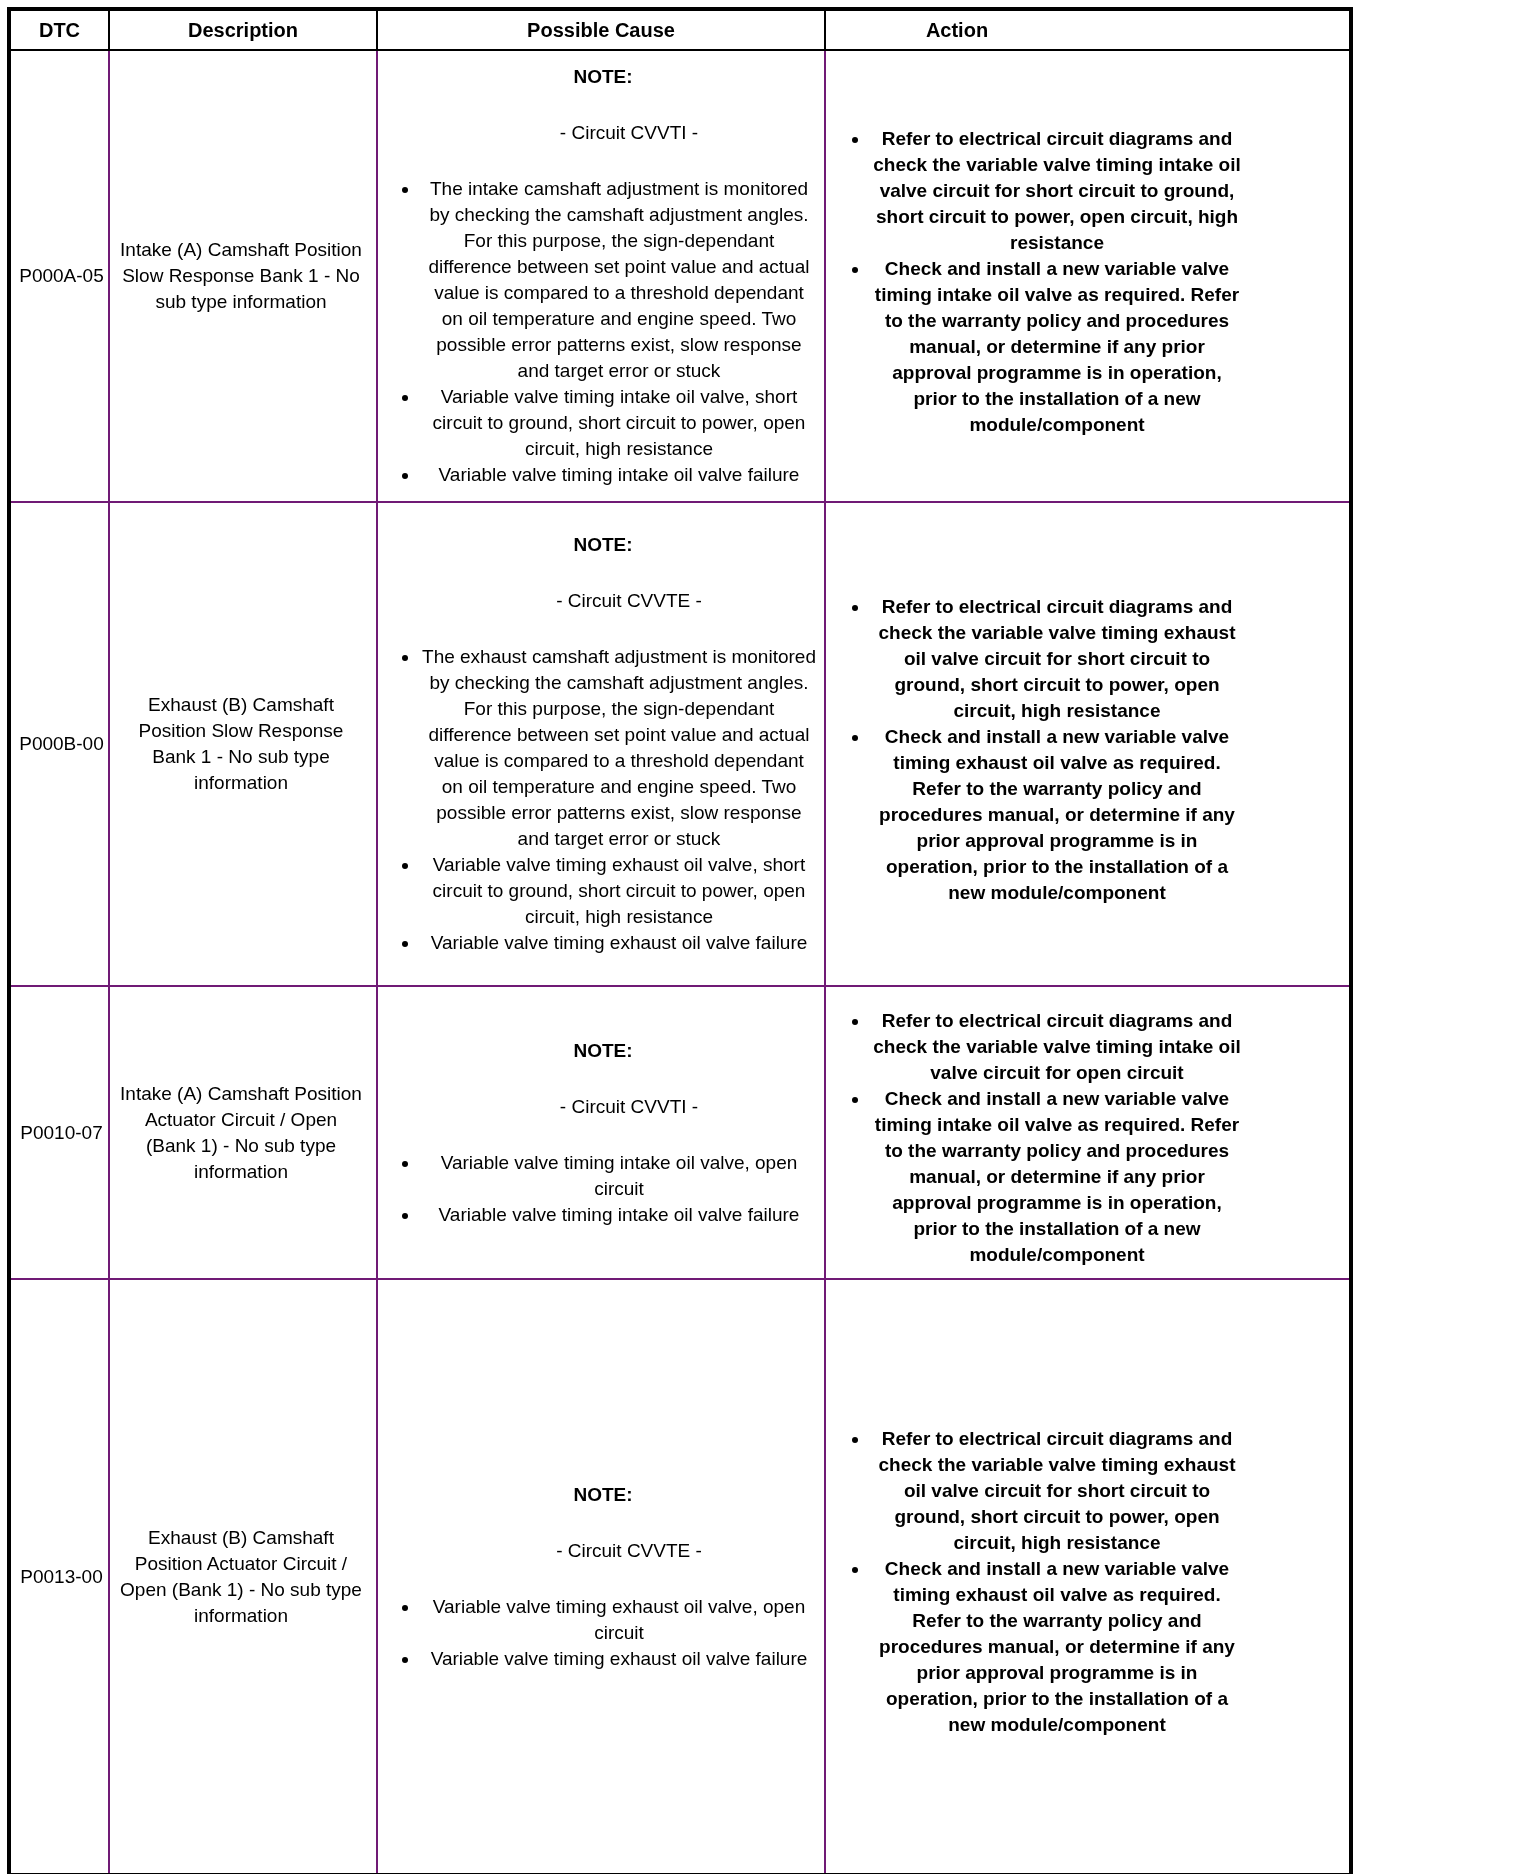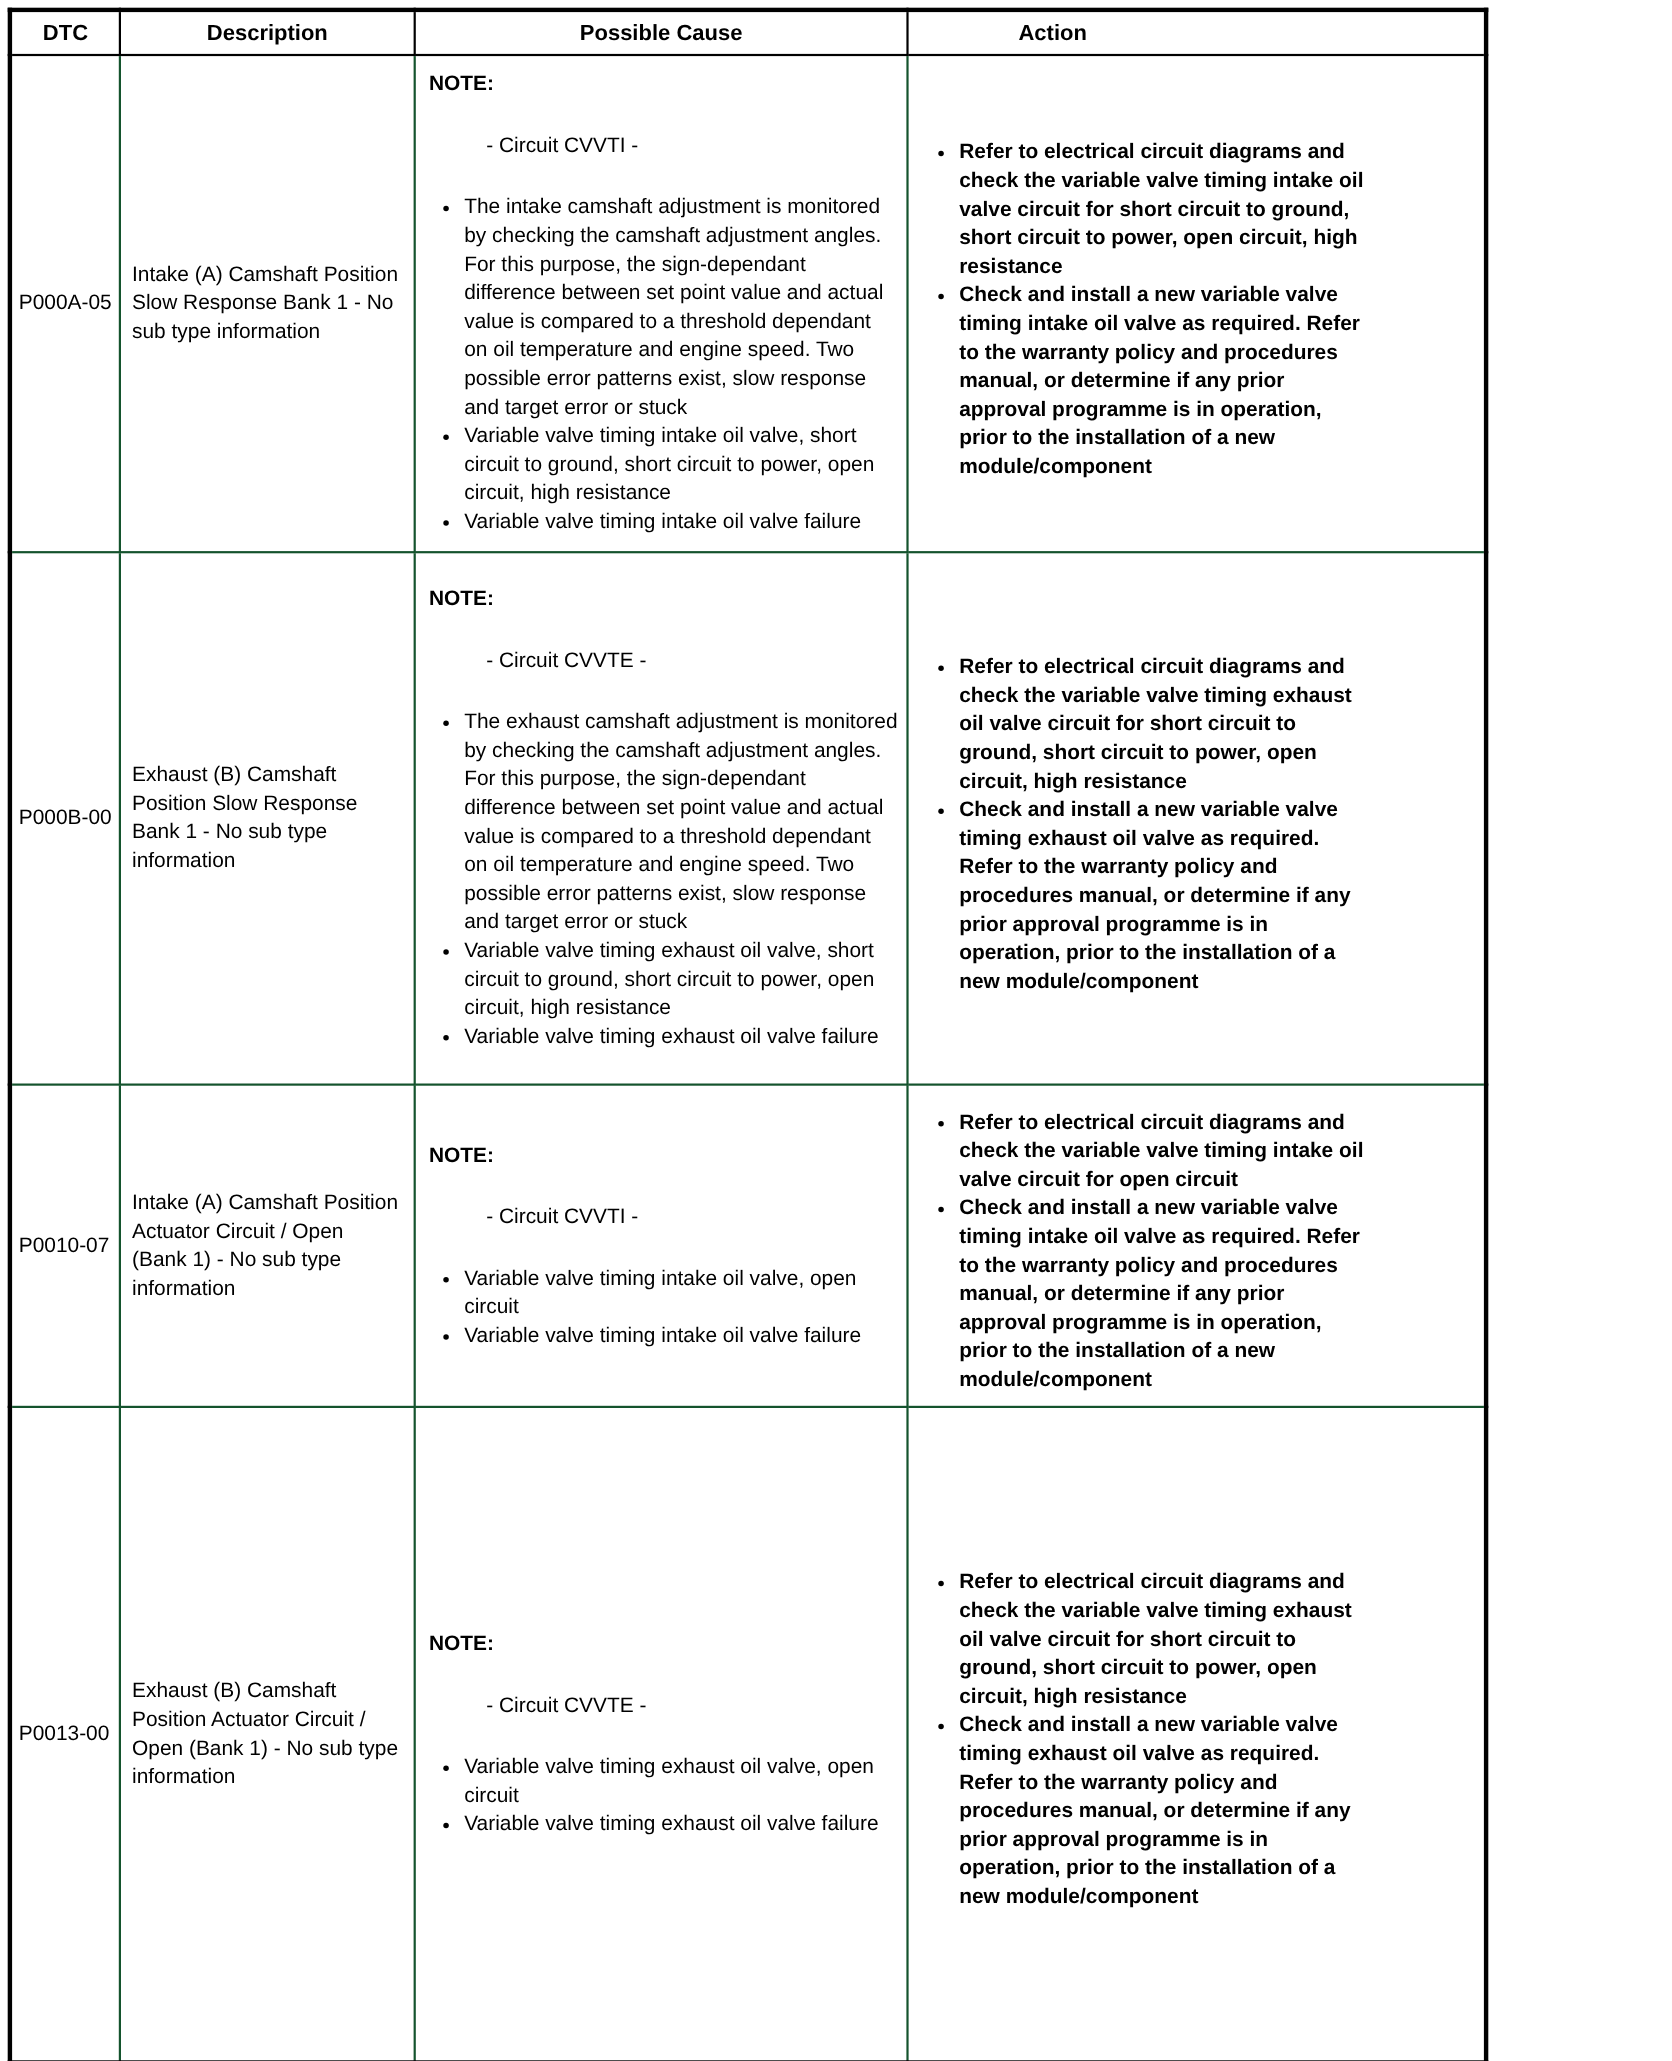--- a/index.html
+++ b/index.html
@@ -33,24 +33,25 @@
     font-size: 20px;
     font-weight: bold;
     text-align: center;
     height: 34px;
     padding: 2px 4px;
     vertical-align: middle;
   }
   th.h-action { padding-right: 265px; }
 
   td {
-    border: 2px solid #14532d;
+    border: 2px solid #701a75;
     vertical-align: middle;
     font-size: 19px;
     line-height: 26px;
+    text-align: center;
   }
   td.cell-dtc {
     padding: 4px 2px 4px 6px;
     vertical-align: middle;
     word-wrap: normal;
   }
   td.cell-desc {
     padding: 6px 14px 6px 10px;
     margin-top: 17px;
   }

